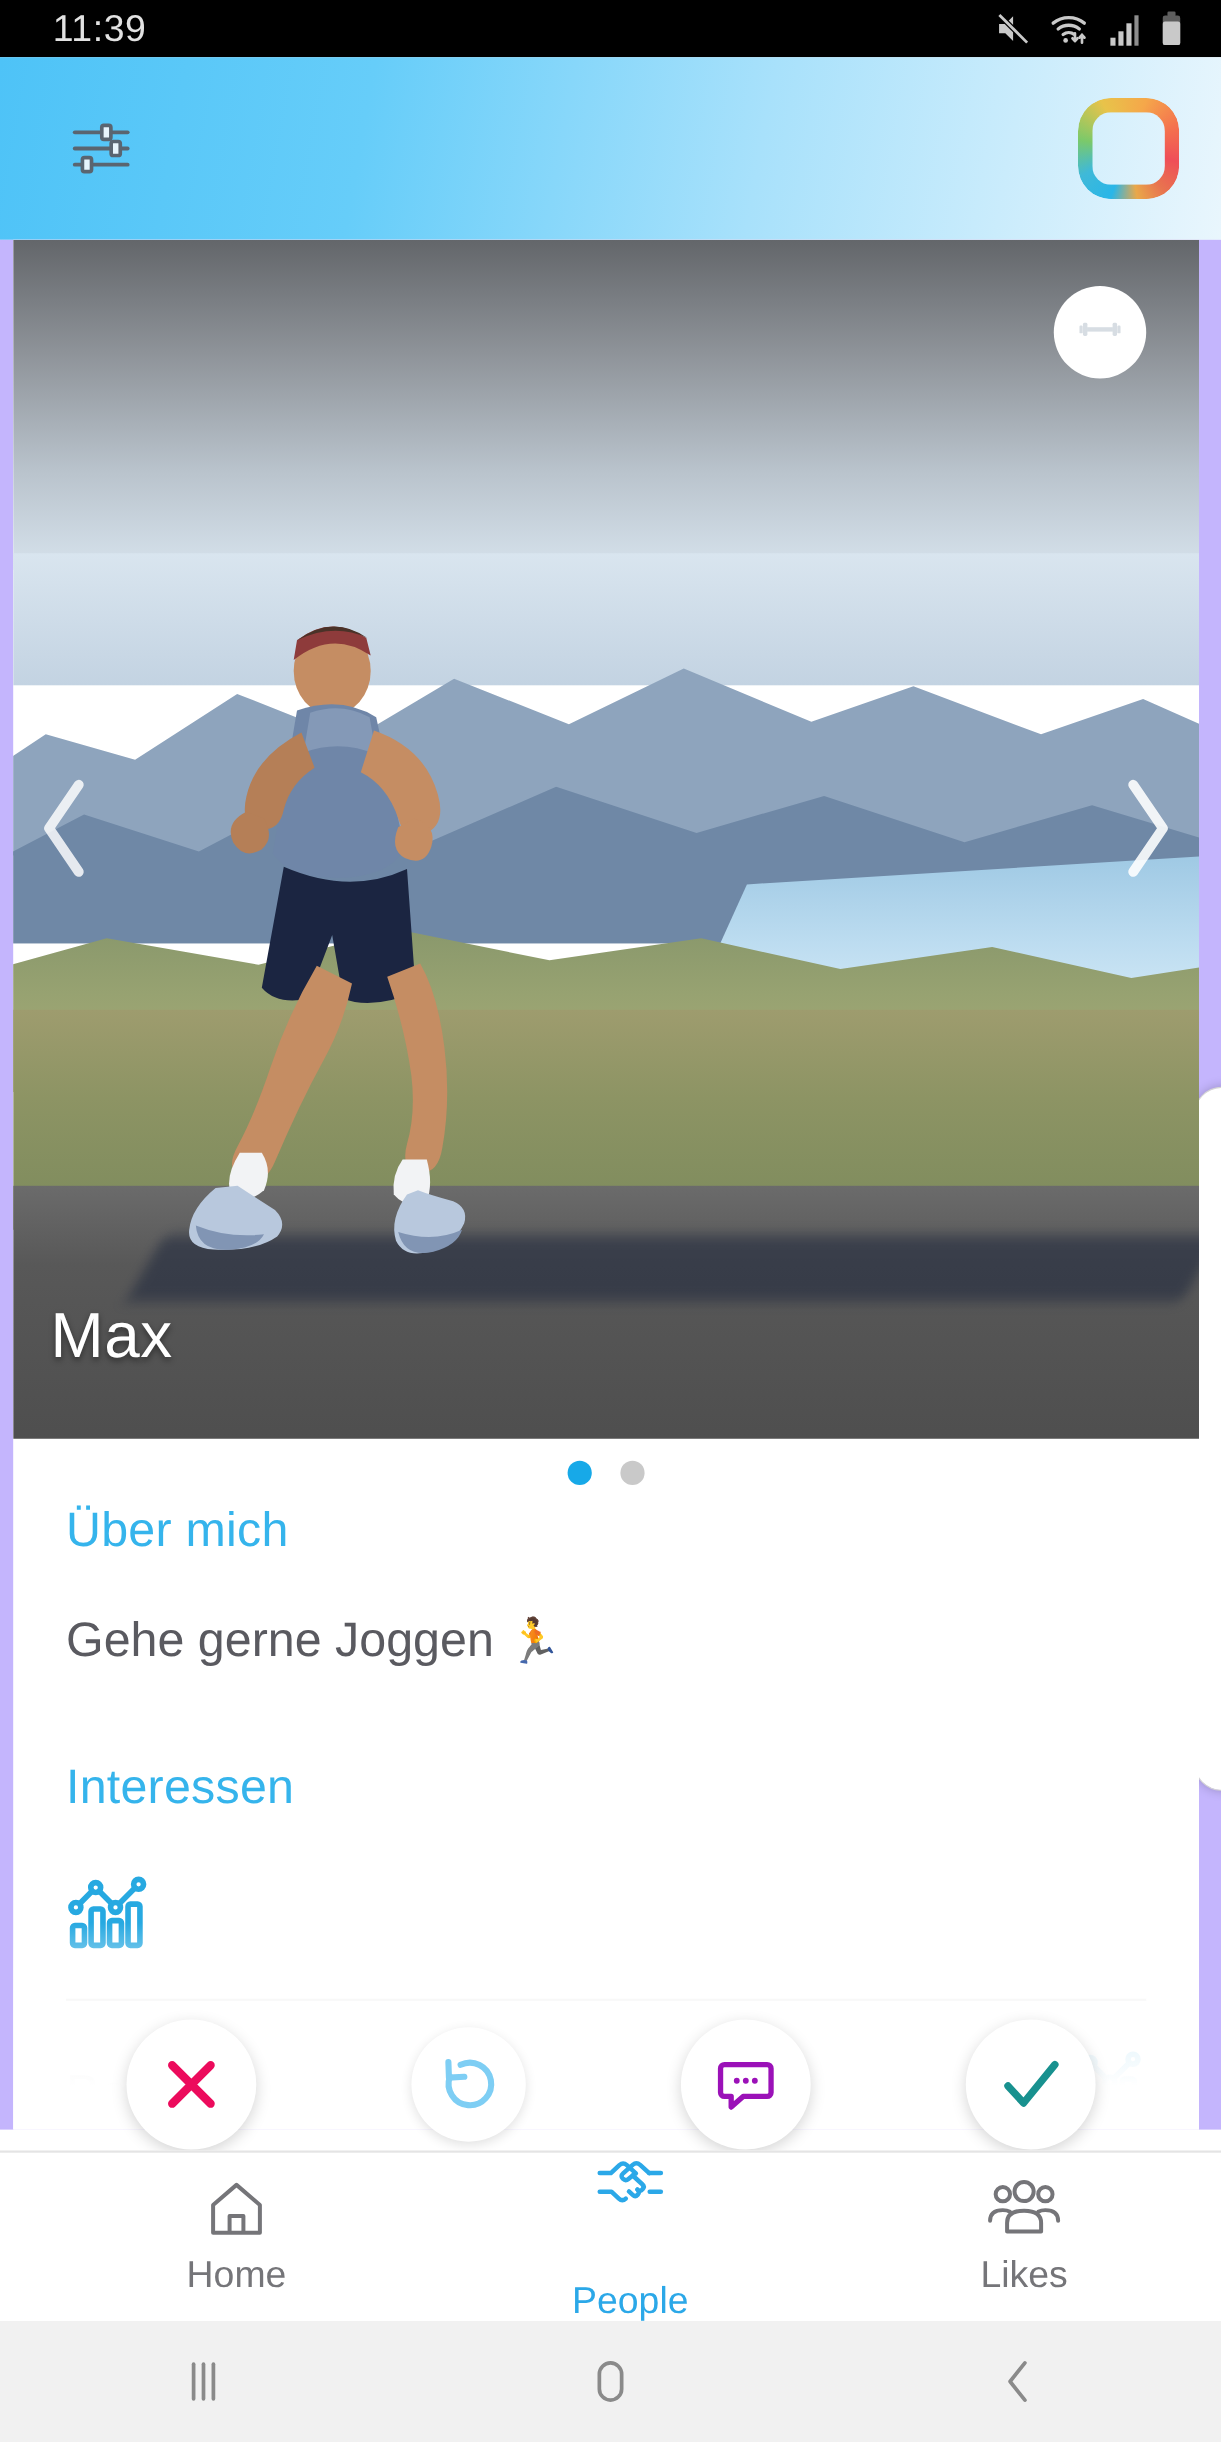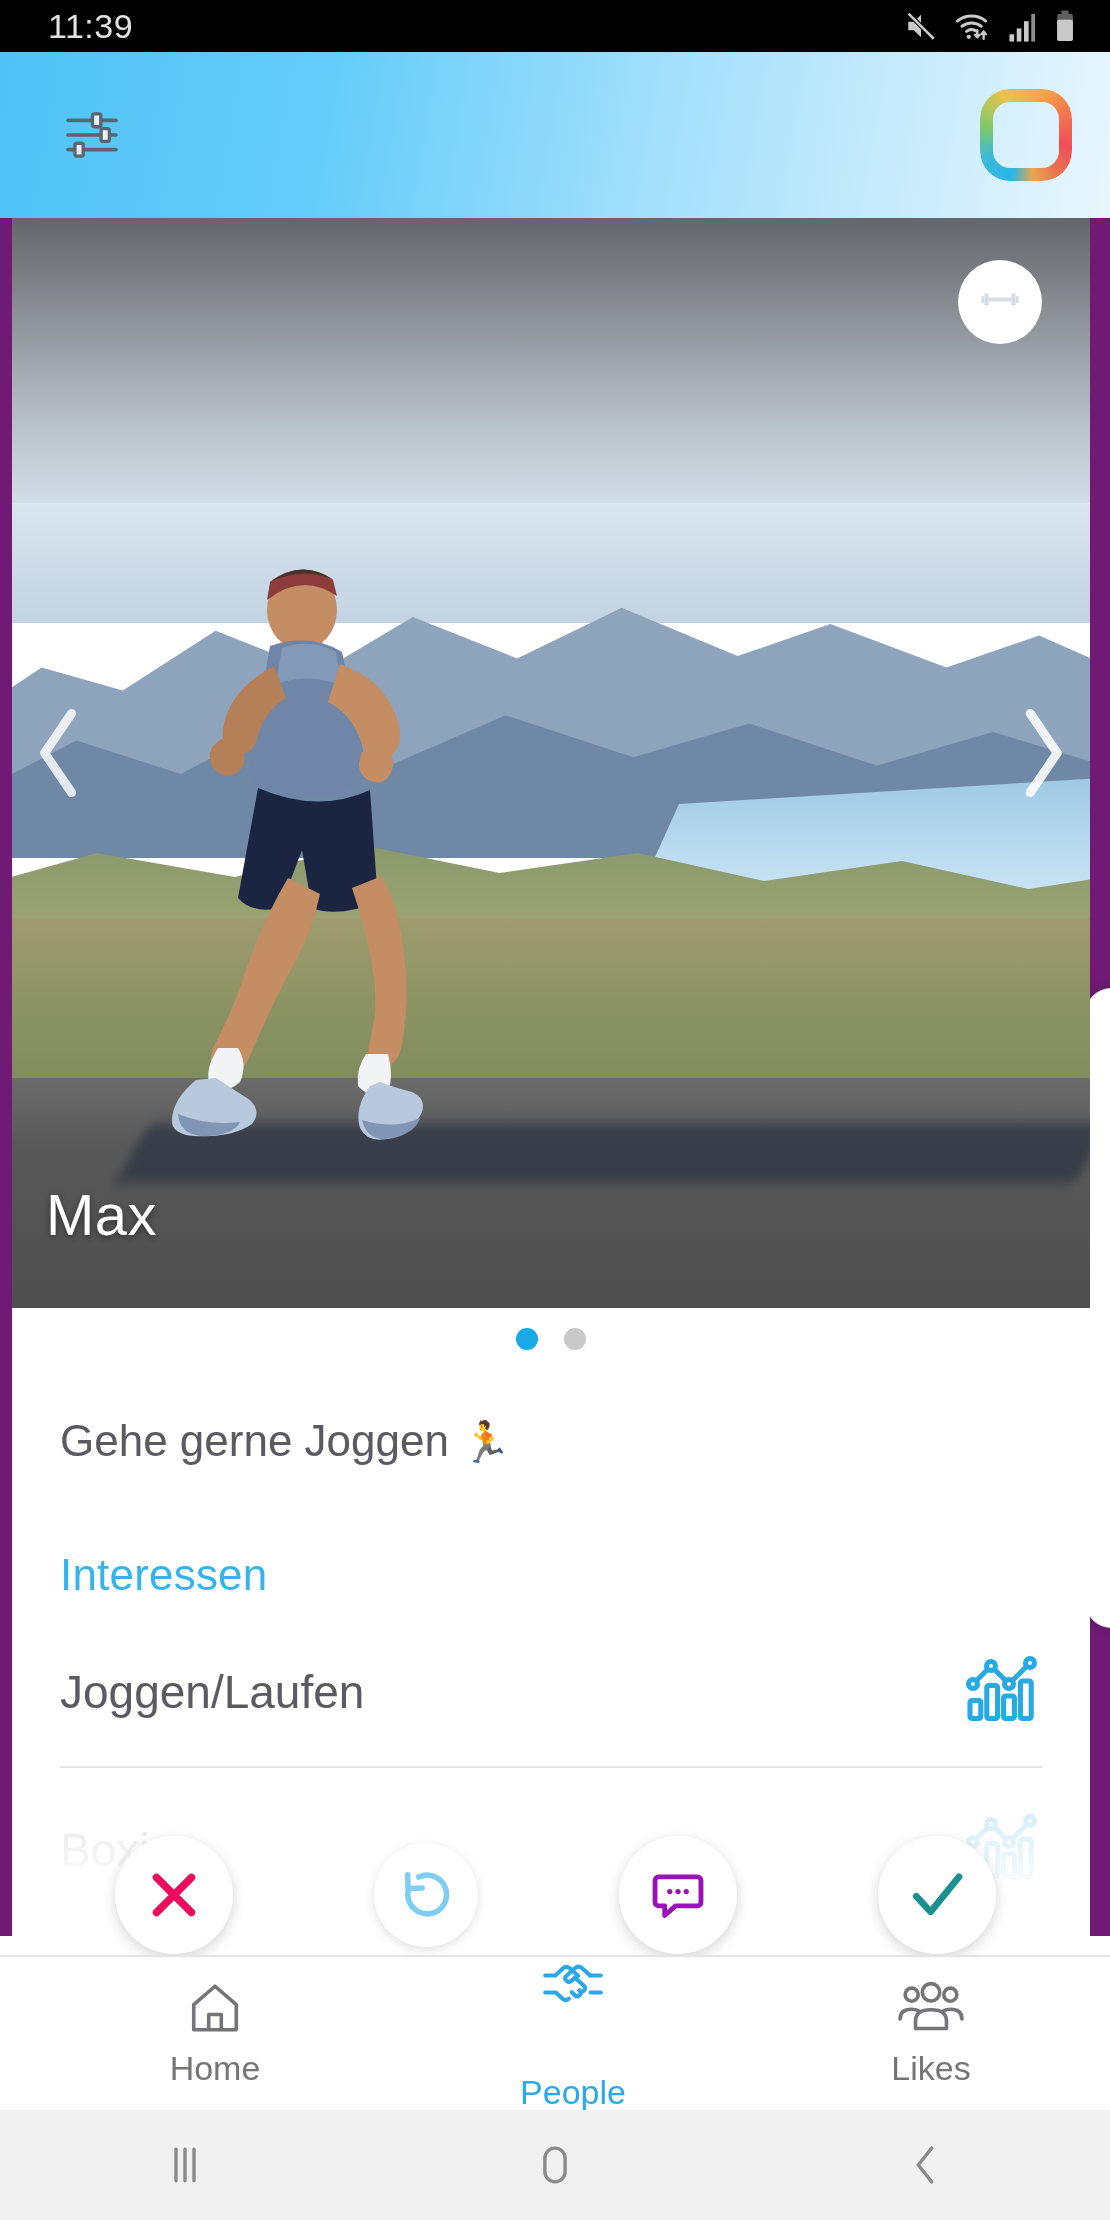--- a/index.html
+++ b/index.html
@@ -33,21 +33,21 @@
   .brand-logo { width:92px; height:92px; position:relative; }
   .brand-logo .ring {
     position:absolute; inset:0; border-radius:30px;
     background: conic-gradient(from 200deg, #29b6e8 0deg, #3fb9d8 40deg, #7bc96a 80deg, #e8c34a 130deg, #f5a74a 180deg, #f4714f 225deg, #ef4e58 265deg, #e8734f 300deg, #e9a84a 330deg, #29b6e8 360deg);
     -webkit-mask: radial-gradient(#000 0 0) content-box, radial-gradient(#000 0 0);
     padding: 13px;
     -webkit-mask-composite: xor; mask-composite: exclude;
   }
 
   
-  .card-area { position:absolute; top:218px; left:0; width:1110px; height:1718px; background:#701a75;padding-left:16px; }
+  .card-area { position:absolute; top:218px; left:0; width:1110px; height:1718px; background:#c4b5fd;padding-left:16px; }
 
   .card-behind {
     position:absolute; top:770px; left:1085px; width:60px; height:640px;
     background:#fff; border-radius:26px;
     box-shadow: 0 0 10px rgba(0,0,0,0.22);
     border:1px solid #d5d5d5;
   }
 
   .card {
     position:absolute; top:0px; left:12px; width:1078px; height:1718px;
@@ -295,29 +295,29 @@
 
         <div class="photo-name">Max</div>
       </div>
 
       <div class="dots">
         <div class="dot active"></div>
         <div class="dot"></div>
       </div>
 
       <div class="details">
+        <div class="sec-head">Über mich</div>
         <div class="about-text">
           <span>Gehe gerne Joggen</span>
           <span class="emoji">🏃</span>
         </div>
 
         <div class="sec-head interests">Interessen</div>
 
         <div class="interest-row">
-          <div class="interest-label">Joggen/Laufen</div>
           <div>
             <svg width="78" height="72" viewBox="0 0 26 24">
               <g stroke="#27a9e1" stroke-width="1.7" fill="none" stroke-linecap="round" stroke-linejoin="round">
                 <polyline points="3,10 9,4 15,10 22,3"></polyline>
                 <circle cx="3" cy="10" r="1.5" fill="#fff"></circle>
                 <circle cx="9" cy="4" r="1.5" fill="#fff"></circle>
                 <circle cx="15" cy="10" r="1.5" fill="#fff"></circle>
                 <circle cx="22" cy="3" r="1.5" fill="#fff"></circle>
                 <rect x="2" y="15.5" width="3.6" height="6" rx="0.7"></rect>
                 <rect x="7.6" y="10.5" width="3.6" height="11" rx="0.7"></rect>

